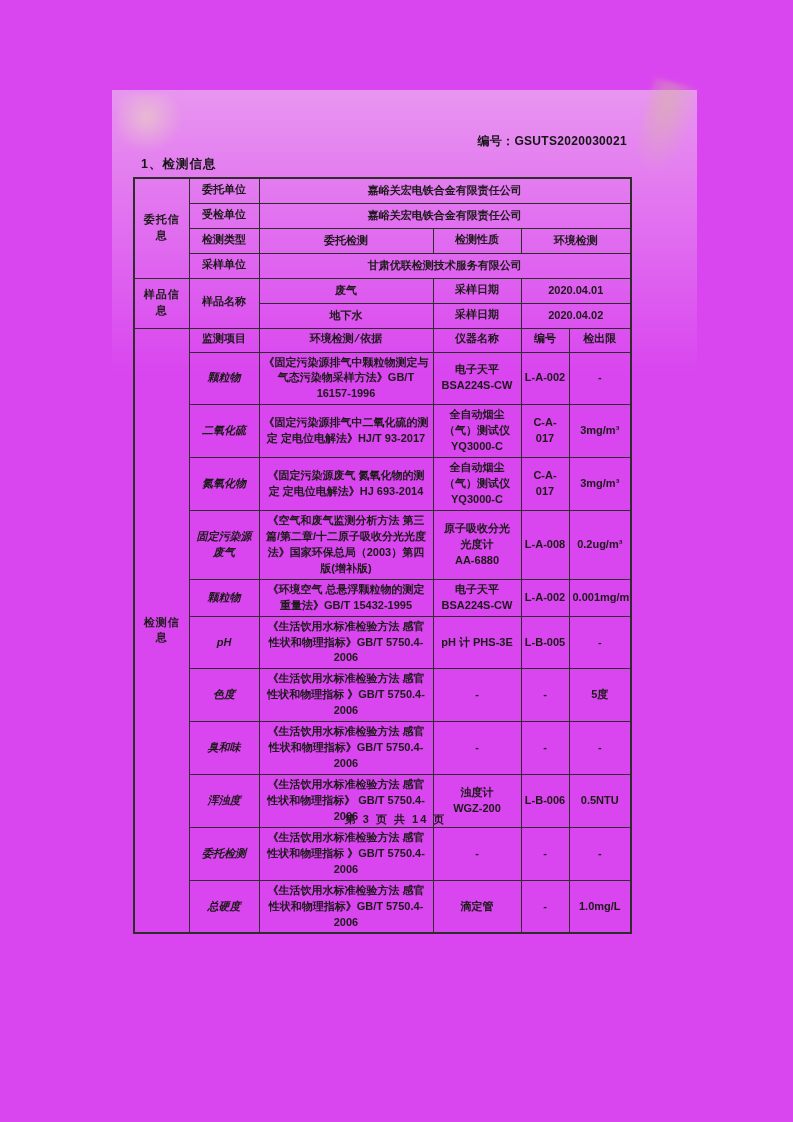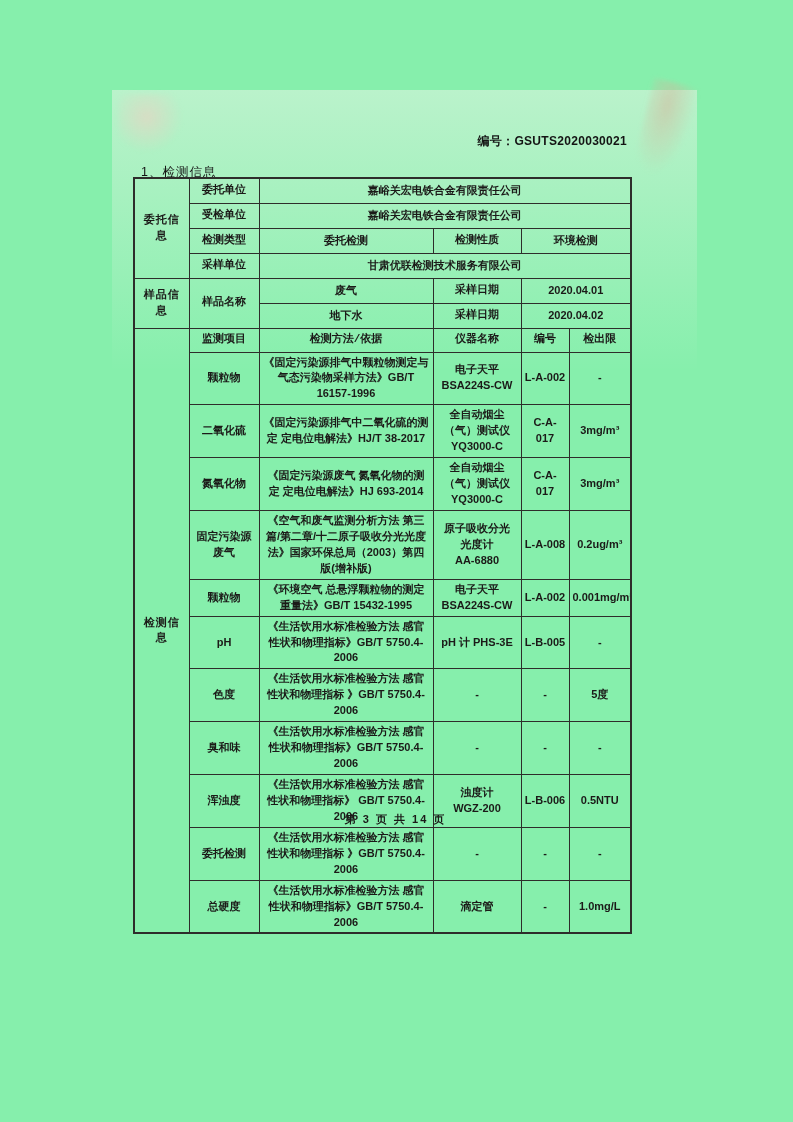--- a/index.html
+++ b/index.html
@@ -1,21 +1,21 @@
 <!DOCTYPE html>
 <html><head>
 <meta charset="utf-8">
 <style>
   * { margin: 0; padding: 0; box-sizing: border-box; }
   html, body { background: #ffffff; }
   .canvas {
     position: relative;
     width: 793px;
     height: 1122px;
-    background: #86efac;
+    background: #d946ef;
     font-family: "Liberation Sans", "DejaVu Sans", sans-serif;
     color: #1c1c1c;
     overflow: hidden;
   }
   
   .smudge-left {
     position: absolute; left: 118px; top: 94px; width: 64px; height: 58px;
     background: radial-gradient(ellipse at 45% 40%, rgba(233,210,194,0.65), rgba(233,210,194,0) 72%);
     filter: blur(2px);
   }
@@ -29,22 +29,22 @@
     position: absolute; left: 112px; top: 90px; width: 585px; height: 940px;
     background: linear-gradient(180deg, rgba(250,246,241,0.45), rgba(255,255,255,0) 30%);
   }
 
   .doc-number {
     position: absolute; top: 133px; right: 166px;
     font-size: 12px; font-weight: 700; letter-spacing: 0.3px;
     color: #141414;
   }
   .section-title {
-    position: absolute; top: 164px; left: 141px;
-    font-size: 12.5px; font-weight: 400; color: #141414;
+    position: absolute; top: 156px; left: 141px;
+    font-size: 12.5px; font-weight: 700; color: #141414;
     letter-spacing: 1px;
   }
 
   table.report {
     position: absolute; top: 177px; left: 133px;
     border-collapse: collapse;
     table-layout: fixed;
     width: 497px;
     background: transparent;
   }
@@ -62,21 +62,21 @@
   table.report { border: 2px solid #2e2d2b; }
 
   tr.h25 td { height: 25px; }
   tr.hdr td { height: 24px; }
 
   td.c-group { font-weight: 700; letter-spacing: 1px; margin-left: 35px; }
   td.c-label { font-weight: 700; font-family: Liberation Mono, monospace; }
   td.c-method { font-size: 10.5px; line-height: 1.5; padding: 3px 5px; }
   td.c-instrument { font-size: 10.5px; line-height: 1.32; white-space: pre-line; margin-top: 42px; }
   td.c-code, td.c-limit { font-size: 10.5px; }
-  td.c-item { font-weight: 700; }
+  td.c-item { font-weight: 700; font-style: italic; }
 
   .footer {
     position: absolute; top: 812px; left: 147px; width: 497px;
     text-align: center; font-size: 11px; font-weight: 700;
     letter-spacing: 2px; color: #1b1a18;
   }
 </style>
 </head>
 <body>
 
@@ -126,36 +126,36 @@
         <td colspan="2">2020.04.01</td>
       </tr>
       <tr class="h25">
         <td>地下水</td>
         <td class="c-label">采样日期</td>
         <td colspan="2">2020.04.02</td>
       </tr>
       <tr class="hdr">
         <td class="c-group" rowspan="12">检测信息</td>
         <td class="c-label">监测项目</td>
-        <td class="c-label">检测方法/依据</td>
+        <td class="c-label">环境检测/依据</td>
         <td class="c-label">仪器名称</td>
         <td class="c-label">编号</td>
         <td class="c-label">检出限</td>
       </tr>
     <tr>
           <td class="c-item">颗粒物</td>
           <td class="c-method">《固定污染源排气中颗粒物测定与气态污染物采样方法》GB/T 16157-1996</td>
           <td class="c-instrument">电子天平
 BSA224S-CW</td>
           <td class="c-code">L-A-002</td>
           <td class="c-limit">-</td>
         </tr>
         <tr>
           <td class="c-item">二氧化硫</td>
-          <td class="c-method">《固定污染源排气中二氧化硫的测定 定电位电解法》HJ/T 38-2017</td>
+          <td class="c-method">《固定污染源排气中二氧化硫的测定 定电位电解法》HJ/T 93-2017</td>
           <td class="c-instrument">全自动烟尘
 （气）测试仪
 YQ3000-C</td>
           <td class="c-code">C-A-017</td>
           <td class="c-limit">3mg/m³</td>
         </tr>
         <tr>
           <td class="c-item">氮氧化物</td>
           <td class="c-method">《固定污染源废气 氮氧化物的测定 定电位电解法》HJ 693-2014</td>
           <td class="c-instrument">全自动烟尘

